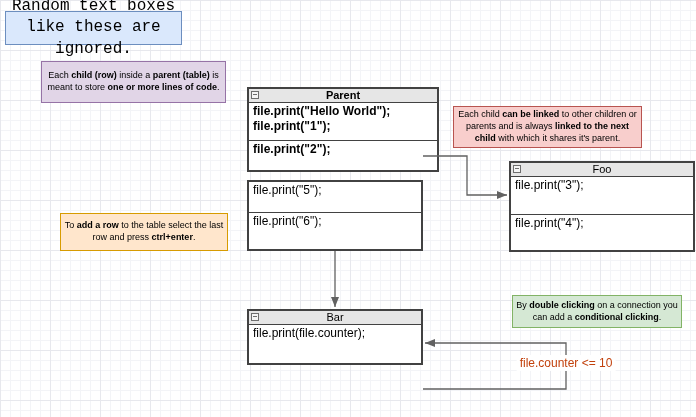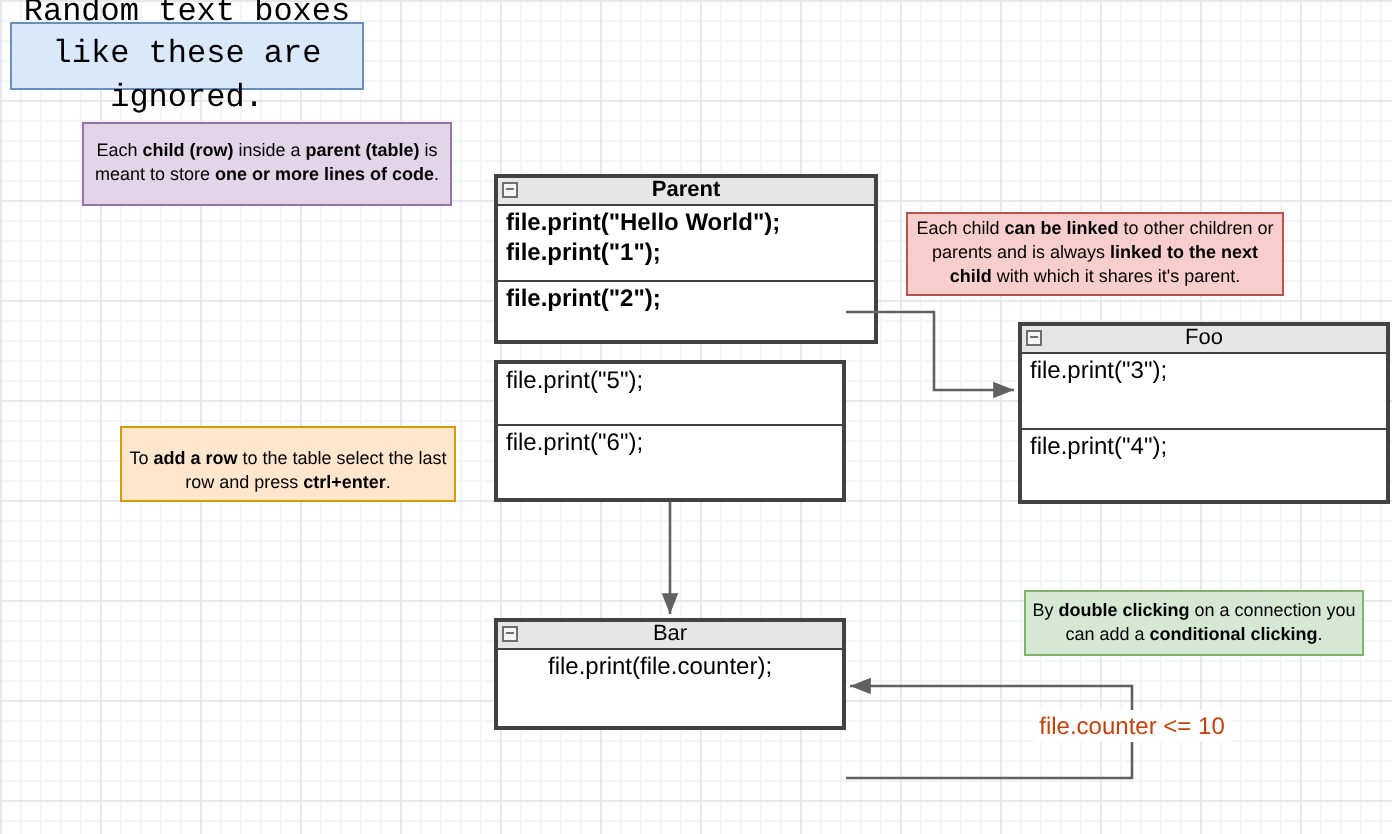--- a/index.html
+++ b/index.html
@@ -65,21 +65,21 @@
   </div>
 
   <div class="note note-purple" style="left:29px;top:61px;width:185px;height:42px;">
     <span><span>Each </span><b>child (row)</b><span> inside a </span><b>parent (table)</b><span> is meant to store </span><b>one or more lines of code</b><span>.</span></span>
   </div>
 
   <div class="note note-red" style="left:453px;top:106px;width:189px;height:42px;">
     <span><span>Each child </span><b>can be linked</b><span> to other children or parents and is always </span><b>linked to the next child</b><span> with which it shares it's parent.</span></span>
   </div>
 
-  <div class="note note-orange" style="left:60px;top:213px;width:168px;height:38px;align-items:flex-end;">
+  <div class="note note-orange" style="left:60px;top:213px;width:168px;height:38px;">
     <span><span>To </span><b>add a row</b><span> to the table select the last row and press </span><b>ctrl+enter</b><span>.</span></span>
   </div>
 
   <div class="note note-green" style="left:512px;top:295px;width:170px;height:33px;">
     <span><span>By </span><b>double clicking</b><span> on a connection you can add a </span><b>conditional clicking</b><span>.</span></span>
   </div>
 
   <div class="tbl" style="left:247px;top:87px;width:192px;font-weight:bold;">
     <div class="tbl-header">
       <span class="collapse"></span>
@@ -114,21 +114,21 @@
     <div class="tbl-row" style="height:36px;">
       <span class="code">file.print("4");</span>
     </div>
   </div>
 
   <div class="tbl" style="left:247px;top:309px;width:176px;">
     <div class="tbl-header">
       <span class="collapse"></span>
       <span>Bar</span>
     </div>
-    <div class="tbl-row" style="height:38px;padding-left:21px;">
+    <div class="tbl-row" style="height:38px;">
       <span class="code">file.print(file.counter);</span>
     </div>
   </div>
 
   <svg class="edges" width="696" height="417" viewBox="0 0 696 417">
     <defs>
       <marker id="arrow" viewBox="0 0 10 10" refX="10" refY="5" markerWidth="8" markerHeight="8" orient="auto-start-reverse">
         <path d="M0,1 L10,5 L0,9 Z" fill="#616161"></path>
       </marker>
     </defs>

